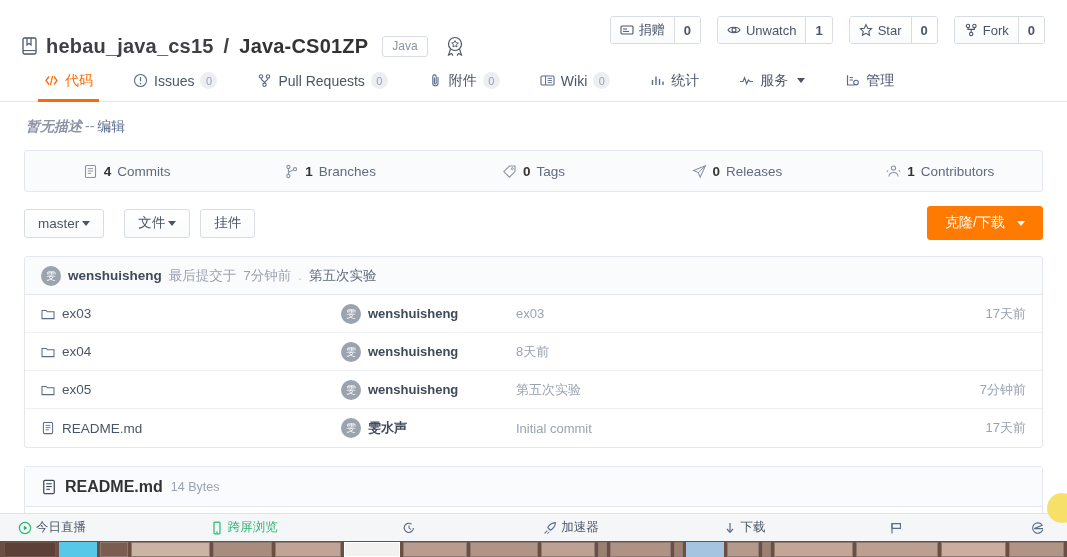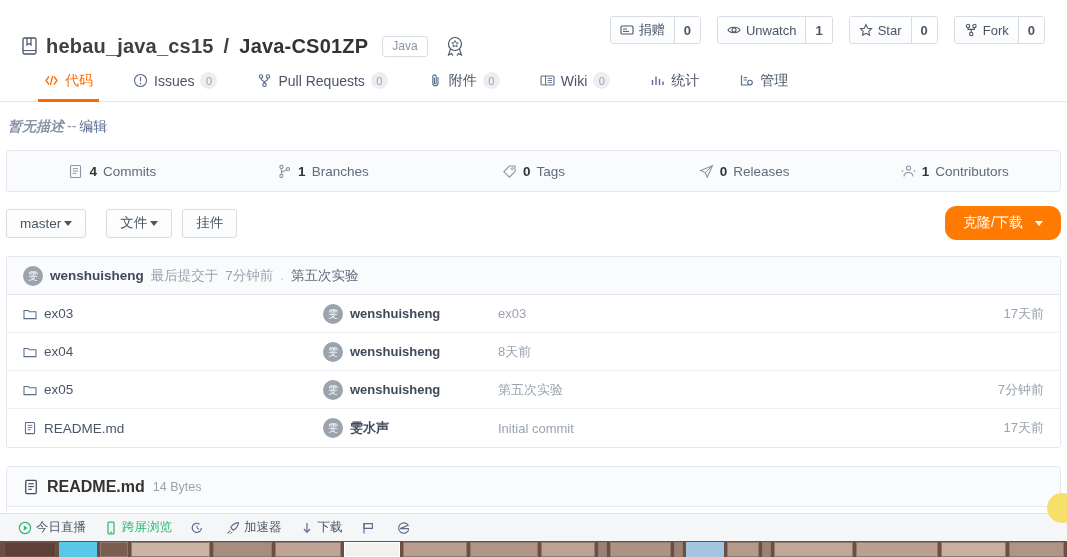--- a/index.html
+++ b/index.html
@@ -63,21 +63,21 @@
     display:inline-flex;align-items:center;justify-content:center;
     min-width:17px;height:17px;border-radius:9px;background:#eceef2;
     color:#9aa3b0;font-size:11px;padding:0 4px;box-sizing:border-box;
   }
   .caret{
     display:inline-block;width:0;height:0;border-left:4px solid transparent;
     border-right:4px solid transparent;border-top:5px solid currentColor;margin-left:3px;
   }
 
   
-  .main{padding:0 6px;box-sizing:border-box;}
+  .main{padding:0 24px;box-sizing:border-box;}
   .desc-line{padding:16px 0 14px 2px;font-size:14px;}
   .desc-text{color:#8a94a6;font-style:italic;font-weight:bold;}
   .desc-dash{color:#8a94a6;margin:0 3px;}
   .desc-edit{color:#5a6b8c;cursor:pointer;}
 
   .stats-bar{
     border:1px solid #e4e7ed;border-radius:3px;background:#fafbfc;height:40px;
     display:flex;align-items:center;
   }
   .stat{
@@ -94,21 +94,21 @@
     height:29px;padding:0 13px;display:inline-flex;align-items:center;
     font-size:13.5px;color:#4a5568;cursor:pointer;box-sizing:border-box;
   }
   .btn-join{margin-left:-1px;border-radius:0;}
   .grp{display:flex;}
   .grp .btn:first-child{border-radius:3px 0 0 3px;}
   .grp .btn:last-child{border-radius:0 3px 3px 0;}
   .sp{width:10px;}
   .btn-clone{
     margin-left:auto;background:#ff7a00;border:1px solid #ff7a00;color:#fff;
-    height:32px;padding:0 17px;font-size:14px;border-radius:11px;
+    height:32px;padding:0 17px;font-size:14px;border-radius:3px;
     display:inline-flex;align-items:center;gap:9px;cursor:pointer;
   }
 
   
   .file-box{
     margin-top:16px;border:1px solid #e4e7ed;border-radius:3px;background:#fff;overflow:hidden;
   }
   .commit-bar{
     background:#fafbfc;border-bottom:1px solid #e4e7ed;height:37px;
     display:flex;align-items:center;padding:0 16px;font-size:13.5px;gap:7px;
@@ -146,21 +146,21 @@
     background:#fafbfc;border-bottom:1px solid #e4e7ed;
   }
   .readme-title{font-size:16px;color:#333;font-weight:bold;}
   .readme-size{font-size:12.5px;color:#9aa3b0;font-weight:normal;}
   .readme-body{height:18px;background:#fff;}
 
   
   .statusbar{
     position:absolute;left:0;right:0;bottom:16px;height:28px;
     background:#f5f6f7;border-top:1px solid #e0e2e6;
-    display:flex;align-items:center;justify-content:flex-start;gap:18px;
+    display:flex;align-items:center;justify-content:space-between;gap:18px;
     padding:0 18px;box-sizing:border-box;font-size:12.5px;color:#4a5568;
   }
   .sb-item{display:flex;align-items:center;gap:4px;cursor:pointer;white-space:nowrap;}
   .sb-icon{width:14px;height:14px;display:block;flex:none;}
   .sb-green{color:#2bb673;}
   .yellow-blob{
     position:absolute;right:-10px;bottom:18px;width:30px;height:30px;border-radius:50%;
     background:#f7e06a;
   }
   .taskbar{
@@ -323,20 +323,29 @@
         <svg class="t-icon" viewBox="0 0 15 15">
           <line x1="2.5" y1="12" x2="2.5" y2="7" stroke="#5a6b8c" stroke-width="1.4"></line>
           <line x1="6" y1="12" x2="6" y2="3.5" stroke="#5a6b8c" stroke-width="1.4"></line>
           <line x1="9.5" y1="12" x2="9.5" y2="6" stroke="#5a6b8c" stroke-width="1.4"></line>
           <line x1="13" y1="12" x2="13" y2="8.5" stroke="#5a6b8c" stroke-width="1.4"></line>
         </svg>
       </span>
       <span>统计</span>
     </div>
 
+    <div class="tab">
+      <span>
+        <svg class="t-icon" viewBox="0 0 15 15">
+          <path d="M1 8.5 L4 8.5 L5.6 4.6 L7.6 11 L9.4 7 L11 8.5 L14 8.5" fill="none" stroke="#5a6b8c" stroke-width="1.15"></path>
+        </svg>
+      </span>
+      <span>服务</span>
+      <span class="caret"></span>
+    </div>
 
     <div class="tab">
       <span>
         <svg class="t-icon" viewBox="0 0 15 15">
           <path d="M2.5 2.2 V12 H9.5" fill="none" stroke="#5a6b8c" stroke-width="1.2"></path>
           <line x1="4.6" y1="4.6" x2="8" y2="4.6" stroke="#5a6b8c" stroke-width="1"></line>
           <line x1="4.6" y1="7" x2="8" y2="7" stroke="#5a6b8c" stroke-width="1"></line>
           <circle cx="11" cy="9.6" r="2.3" fill="none" stroke="#5a6b8c" stroke-width="1.1"></circle>
         </svg>
       </span>

